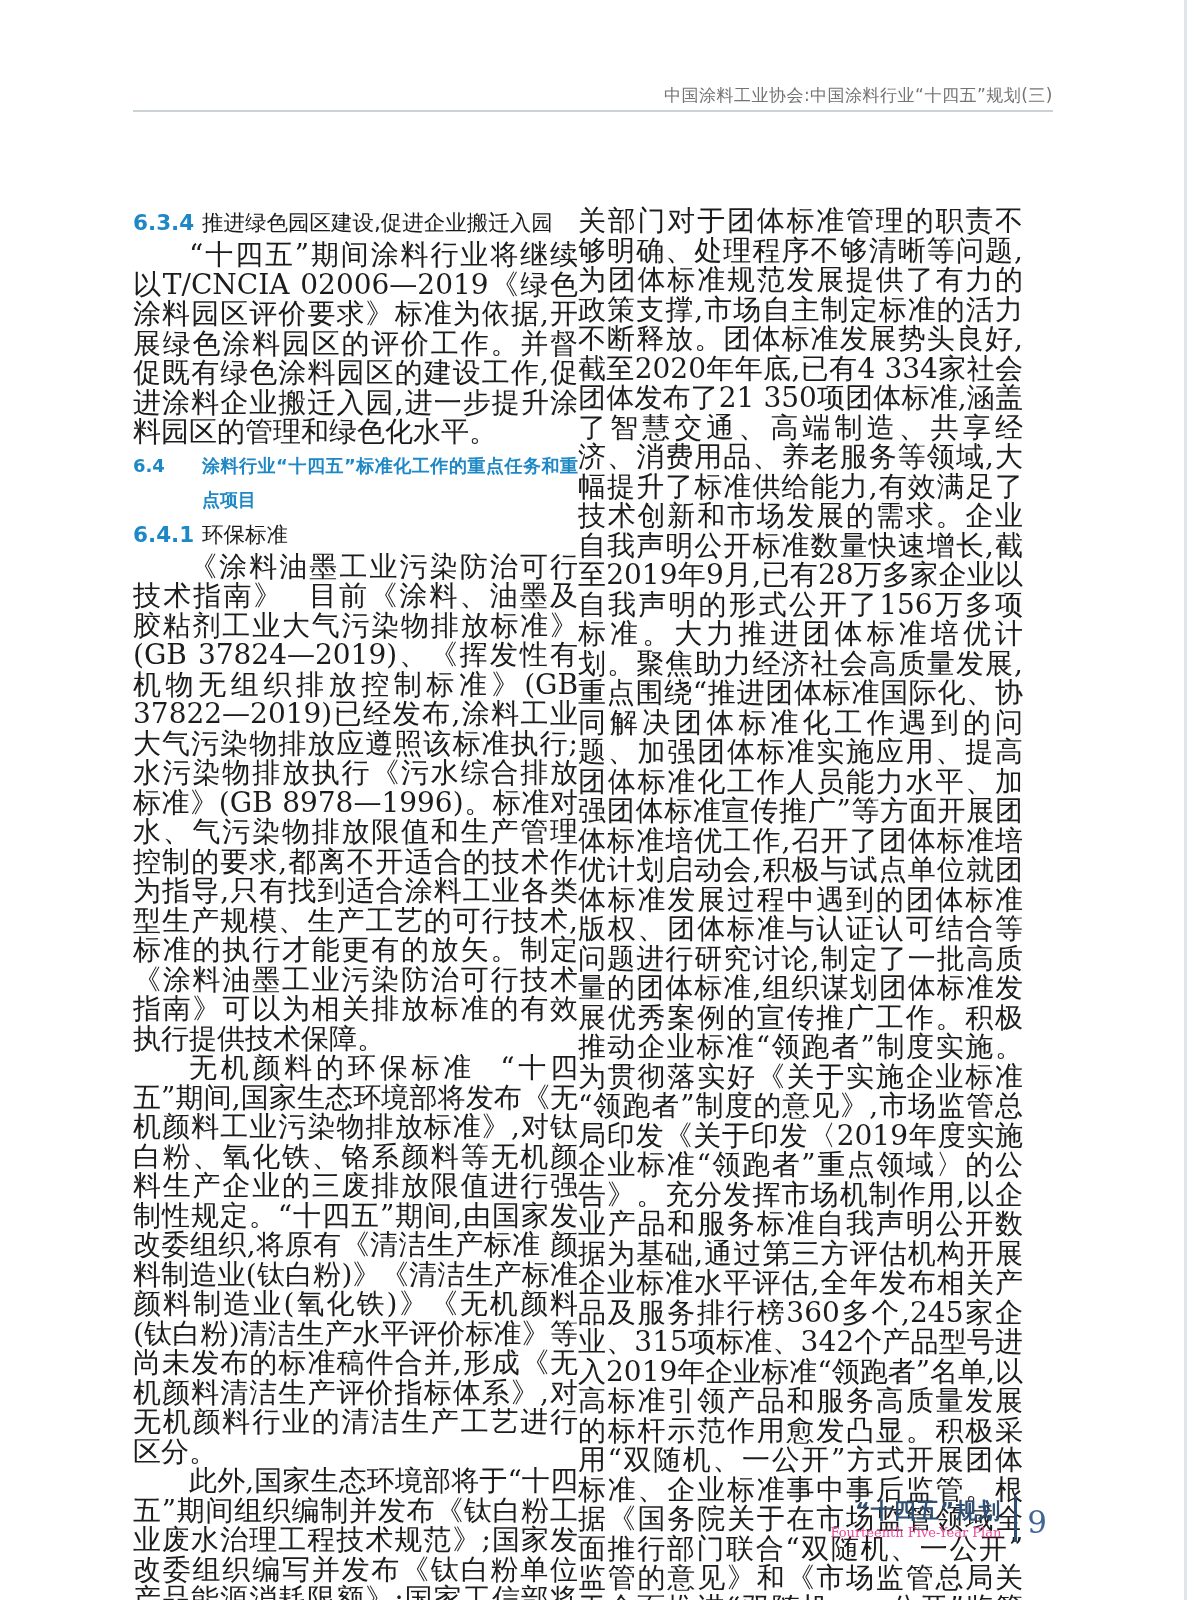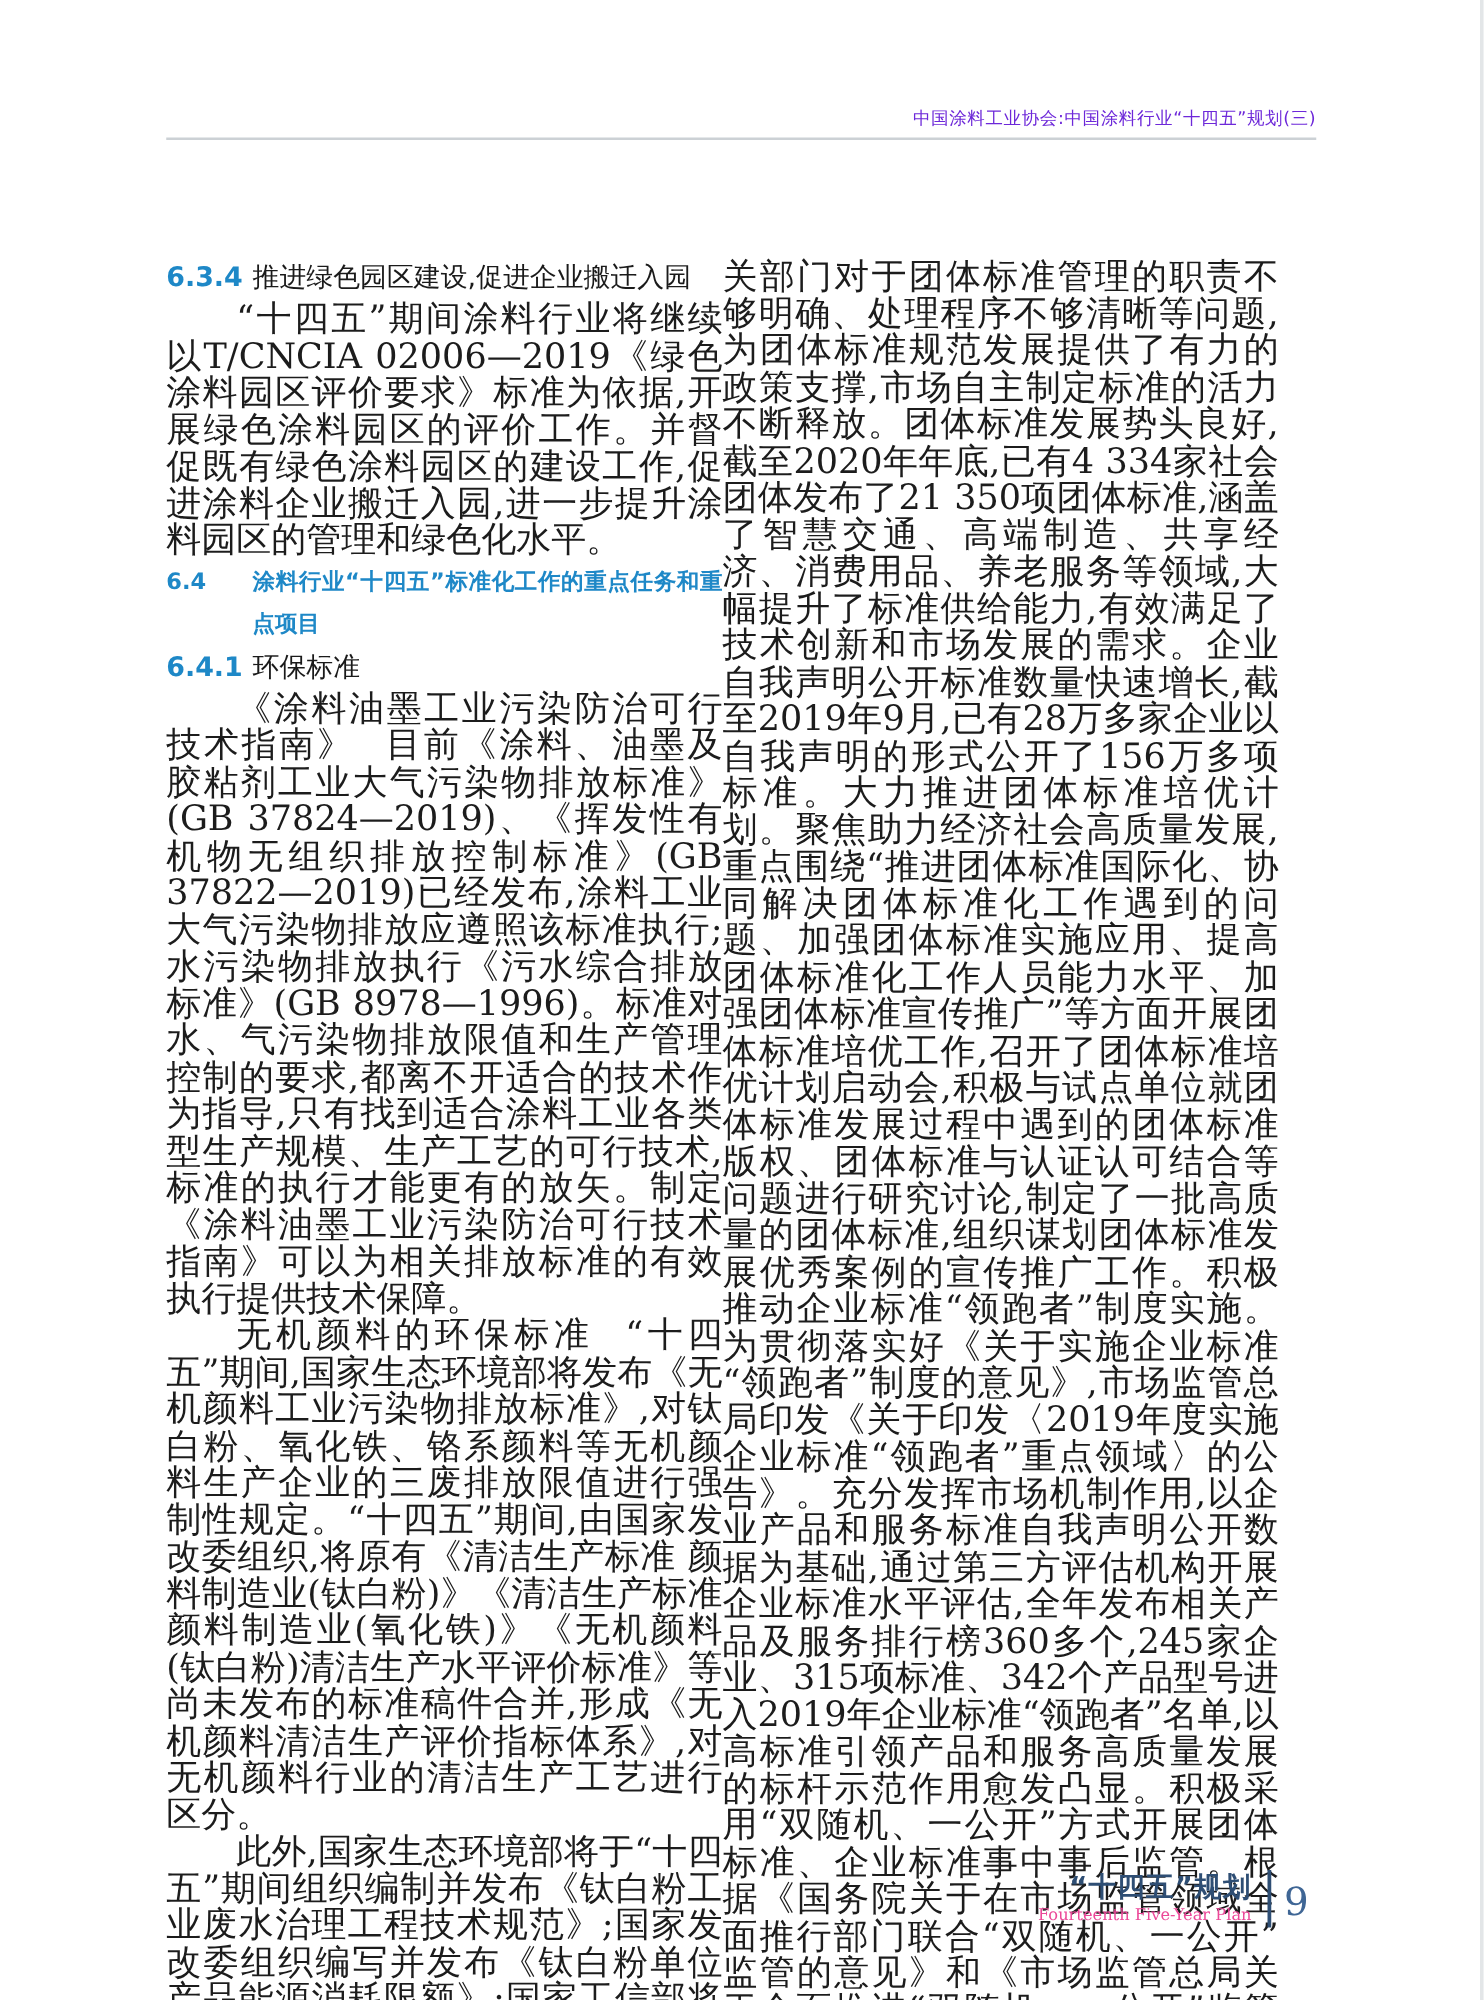--- a/index.html
+++ b/index.html
@@ -16,23 +16,23 @@
     position: absolute; right: 0; top: 0; width: 3px; height: 100%;
     background: #e3e6e8;
   }
 
   
   .page-header-title {
     position: absolute;
     top: 84px;
     right: 134px;
     font-family: "DejaVu Sans", sans-serif;
-    font-size: 14px;
+    font-size: 17px;
     line-height: 22px;
-    color: #6d28d9;
+    color: #737373;
     letter-spacing: 0.5px;
     white-space: nowrap;
   }
   .header-rule {
     position: absolute;
     top: 110px;
     left: 133px;
     width: 920px;
     height: 2px;
     background: #ccd1d5;

